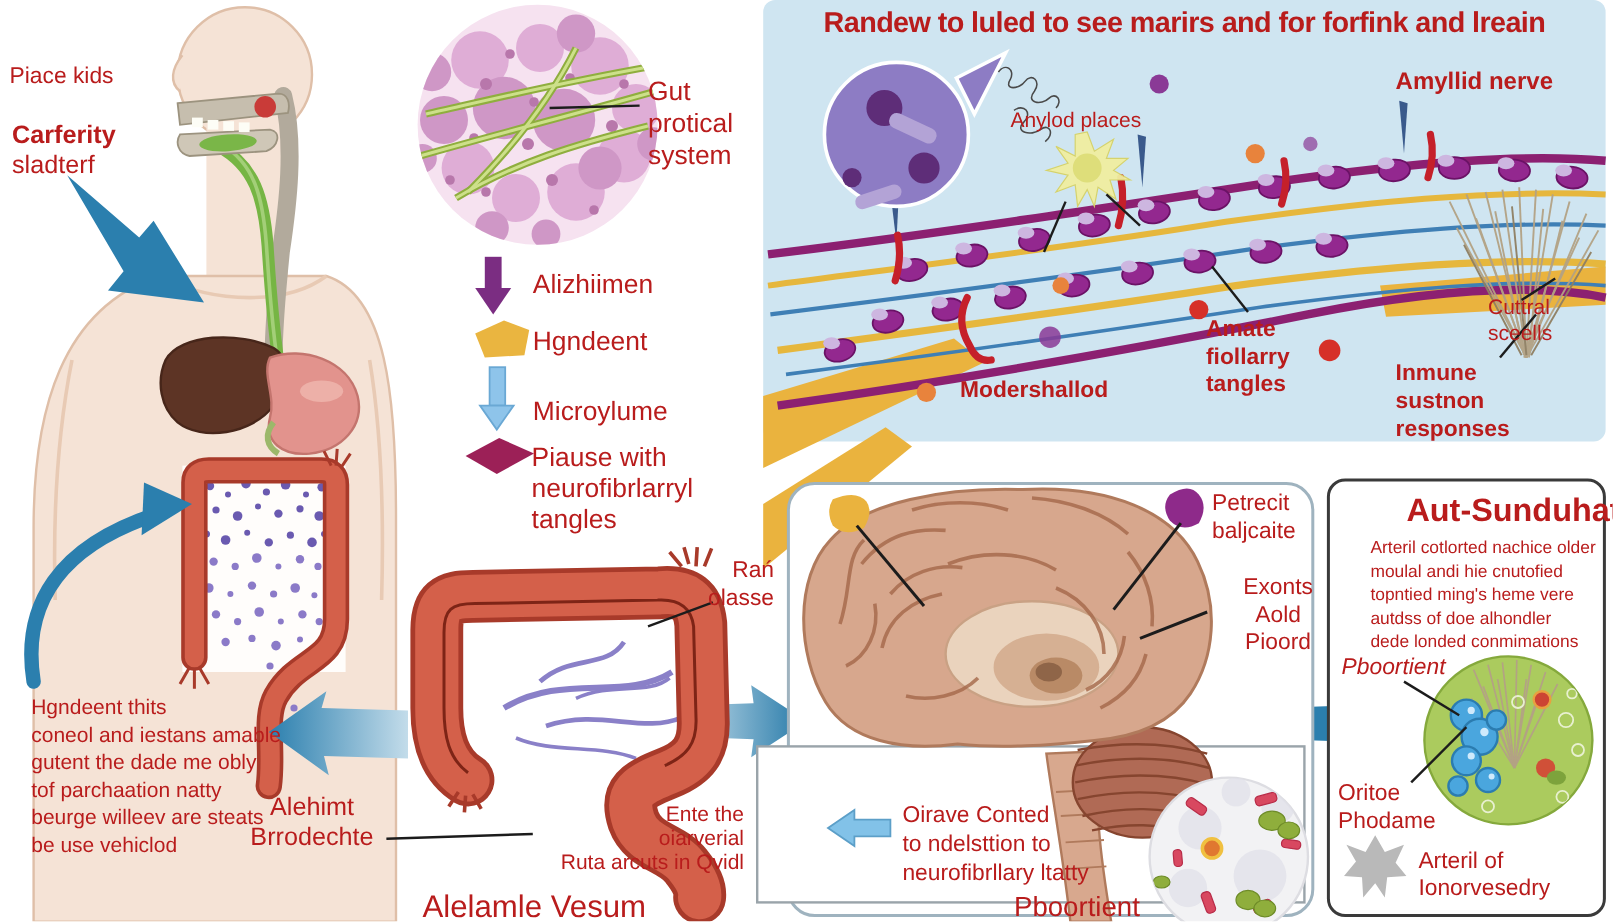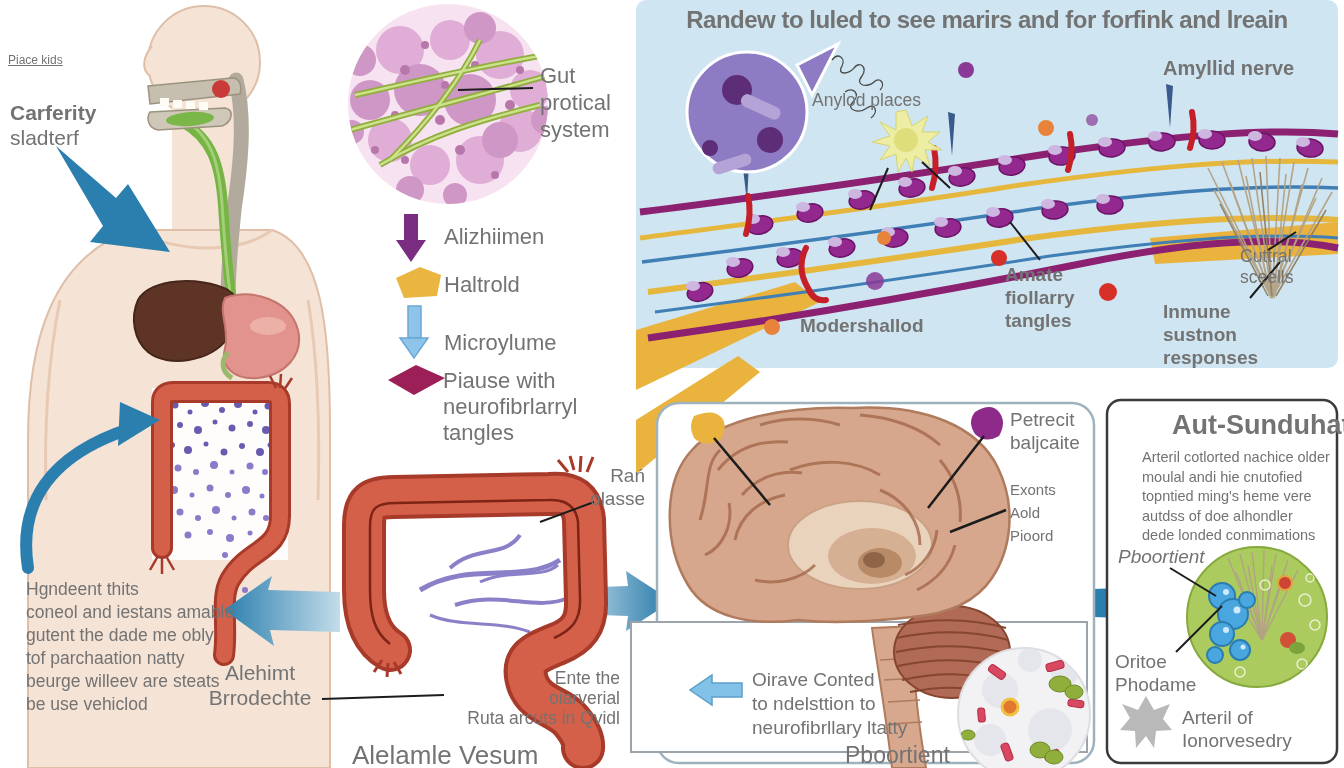--- a/index.html
+++ b/index.html
@@ -1,19 +1,19 @@
 <!DOCTYPE html>
 <html><head>
 <meta charset="utf-8">
 <style>
   html,body{margin:0;padding:0;background:#ffffff;}
   #stage{position:relative;width:1344px;height:768px;overflow:hidden;background:#fff;
          font-family:"Liberation Sans",sans-serif;}
   #art{position:absolute;left:0;top:0;}
-  .lbl{position:absolute;color:#737373;line-height:1.18;white-space:nowrap;}
+  .lbl{position:absolute;color:#b91c1c;line-height:1.18;white-space:nowrap;}
   .lbl span{display:block;}
   .b{font-weight:bold;}
   .i{font-style:italic;}
   .ctr{text-align:center;}
   .rt{text-align:right;}
 </style>
 </head>
 <body>
 
 <div id="stage">
@@ -487,53 +487,53 @@
       </g>
     </g>
     <polygon points="1146,696 1154,710 1170,704 1163,719 1172,730 1156,731 1154,748 1146,736 1136,748 1135,731 1120,730 1130,718 1122,704 1138,710" fill="#b9b9b9"></polygon>
     <g stroke="#1c1c1c" stroke-width="2">
       <line x1="1170" y1="568" x2="1216" y2="596"></line>
       <line x1="1176" y1="652" x2="1222" y2="606"></line>
     </g>
   </g>
 </svg>
 
-<div class="lbl" style="left:8px;top:53px;font-size:12px;text-decoration:underline;">
+<div class="lbl" style="left:8px;top:53px;font-size:19px;">
   <span>Piace kids</span>
 </div>
 <div class="lbl" style="left:10px;top:101px;font-size:21px;">
   <span class="b">Carferity</span>
   <span>sladterf</span>
 </div>
 
 <div class="lbl" style="left:540px;top:62px;font-size:22px;line-height:27px;">
   <span>Gut</span>
   <span>protical</span>
   <span>system</span>
 </div>
 
 <div class="lbl" style="left:444px;top:224px;font-size:22px;">
   <span>Alizhiimen</span>
     </div>
 <div class="lbl" style="left:444px;top:272px;font-size:22px;">
-  <span>Haltrold</span>
+  <span>Hgndeent</span>
     </div>
 <div class="lbl" style="left:444px;top:330px;font-size:22px;">
   <span>Microylume</span>
     </div>
 <div class="lbl" style="left:443px;top:368px;font-size:22px;line-height:26px;">
   <span>Piause with</span>
   <span>neurofibrlarryl</span>
   <span>tangles</span>
 </div>
 
 <div class="lbl b ctr" style="left:650px;top:6px;width:674px;font-size:24px;letter-spacing:-0.5px;">
   <span>Randew to luled to see marirs and for forfink and lreain</span>
     </div>
-<div class="lbl" style="left:812px;top:90px;font-size:17.5px;">
+<div class="lbl" style="left:842px;top:90px;font-size:17.5px;">
   <span>Anylod places</span>
     </div>
 <div class="lbl b" style="left:1163px;top:57px;font-size:20px;">
   <span>Amyllid nerve</span>
     </div>
 <div class="lbl b" style="left:800px;top:315px;font-size:19px;">
   <span>Modershallod</span>
     </div>
 <div class="lbl b" style="left:1005px;top:263px;font-size:19px;line-height:23px;">
   <span>Amate</span>
@@ -573,21 +573,21 @@
   <span>Ruta arcuts in Qvidl</span>
 </div>
 <div class="lbl" style="left:352px;top:740px;font-size:26px;">
   <span>Alelamle Vesum</span>
     </div>
 
 <div class="lbl" style="left:1010px;top:408px;font-size:19px;line-height:23px;">
   <span>Petrecit</span>
   <span>baljcaite</span>
 </div>
-<div class="lbl" style="left:1010px;top:478px;font-size:15px;line-height:23px;">
+<div class="lbl" style="left:1036px;top:478px;font-size:19px;line-height:23px;text-align:center;">
   <span>Exonts</span>
   <span>Aold</span>
   <span>Pioord</span>
 </div>
 <div class="lbl" style="left:752px;top:668px;font-size:19px;line-height:24px;">
   <span>Oirave Conted</span>
   <span>to ndelsttion to</span>
   <span>neurofibrllary ltatty</span>
 </div>
 <div class="lbl" style="left:845px;top:742px;font-size:23px;">

